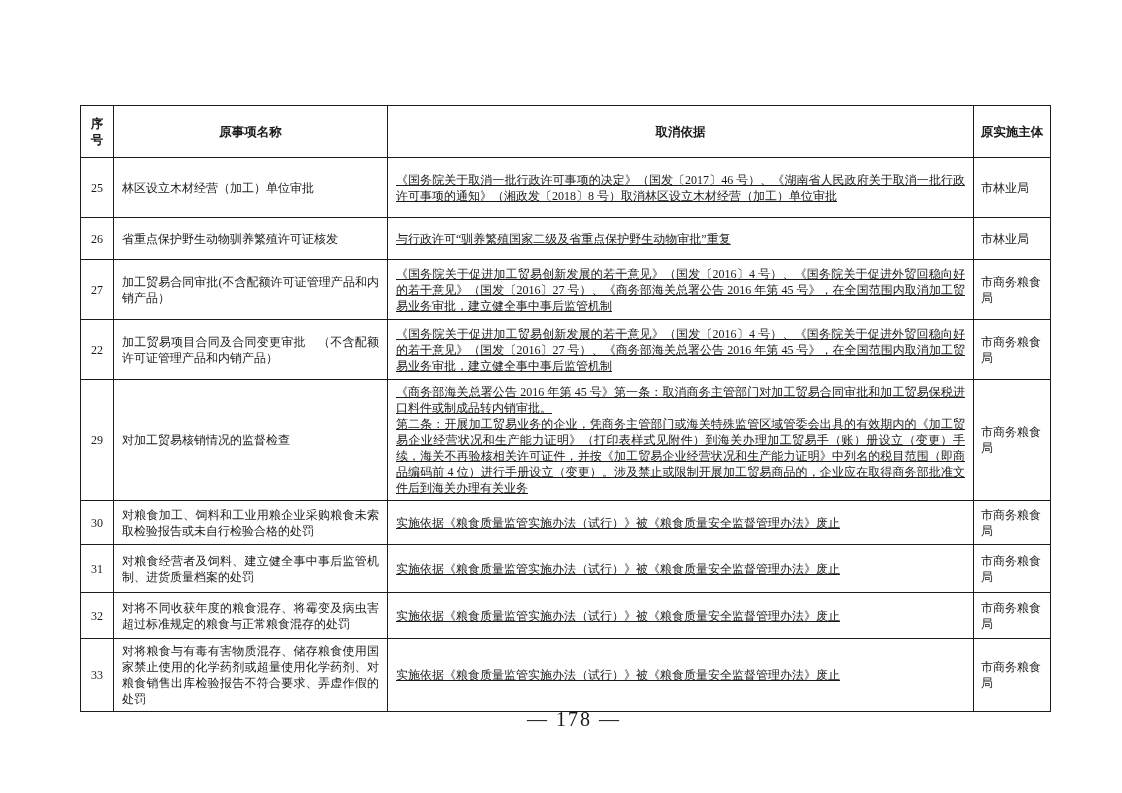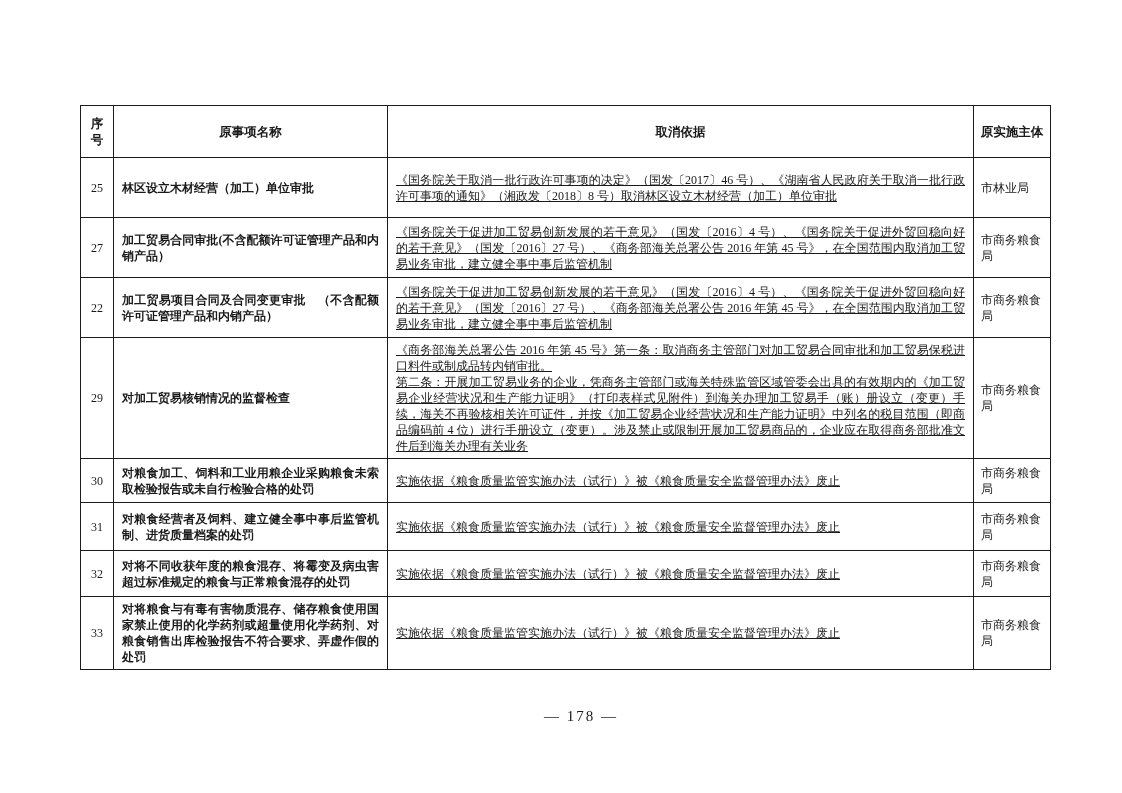--- a/index.html
+++ b/index.html
@@ -31,42 +31,42 @@
     font-weight:bold;
     text-align:center;
     font-size:12.5px;
   }
   col.c-index{width:33px;}
   col.c-name{width:274px;}
   col.c-basis{width:586px;}
   col.c-body{width:77px;}
 
   td.cell-index{text-align:center;}
-  td.cell-name{text-align:justify;padding:4px 8px;white-space:pre-wrap;font-weight:bold;}
+  td.cell-name{text-align:justify;padding:4px 8px;white-space:pre-wrap;}
   td.cell-basis{text-align:justify;padding:4px 8px;white-space:pre-wrap;text-decoration:underline;}
   td.cell-body{text-align:left;padding:4px 7px;}
 
   
   tr.hrow{height:52px;}
   tr.r0{height:60px;padding-left:36px;}
   tr.r1{height:42px;}
   tr.r2{height:60px;}
   tr.r3{height:60px;}
   tr.r4{height:119px;}
   tr.r5{height:44px;}
   tr.r6{height:48px;}
   tr.r7{height:46px;}
   tr.r8{height:62px;}
 
   .page-number{
     position:absolute;
-    left:96px;top:708px;
+    left:89px;top:708px;
     width:970px;
     text-align:center;
-    font-size:15px;
+    font-size:20px;
     letter-spacing:2px;
     color:#1a1a1a;
   }
 </style>
 </head>
 <body>
 
 <table class="sheet-table">
   <colgroup>
     <col class="c-index">
@@ -80,20 +80,26 @@
       <th>原事项名称</th>
       <th>取消依据</th>
       <th>原实施主体</th>
     </tr>
   </thead>
   <tbody>
     <tr class="r0">
       <td class="cell-index">25</td>
       <td class="cell-name">林区设立木材经营（加工）单位审批</td>
       <td class="cell-basis">《国务院关于取消一批行政许可事项的决定》（国发〔2017〕46 号）、《湖南省人民政府关于取消一批行政许可事项的通知》（湘政发〔2018〕8 号）取消林区设立木材经营（加工）单位审批</td>
+      <td class="cell-body">市林业局</td>
+    </tr>
+    <tr class="r1">
+      <td class="cell-index">26</td>
+      <td class="cell-name">省重点保护野生动物驯养繁殖许可证核发</td>
+      <td class="cell-basis">与行政许可“驯养繁殖国家二级及省重点保护野生动物审批”重复</td>
       <td class="cell-body">市林业局</td>
     </tr>
     <tr class="r2">
       <td class="cell-index">27</td>
       <td class="cell-name">加工贸易合同审批(不含配额许可证管理产品和内销产品）</td>
       <td class="cell-basis">《国务院关于促进加工贸易创新发展的若干意见》（国发〔2016〕4 号）、《国务院关于促进外贸回稳向好的若干意见》（国发〔2016〕27 号）、《商务部海关总署公告 2016 年第 45 号》，在全国范围内取消加工贸易业务审批，建立健全事中事后监管机制</td>
       <td class="cell-body">市商务粮食局</td>
     </tr>
     <tr class="r3">
       <td class="cell-index">22</td>

